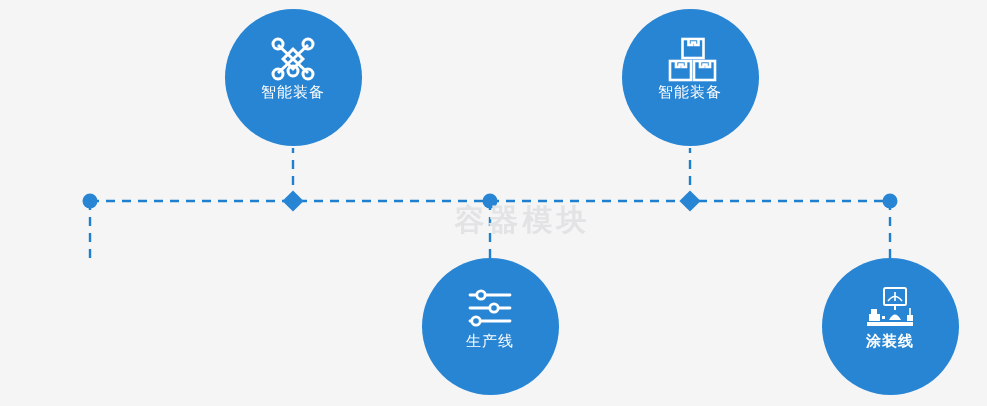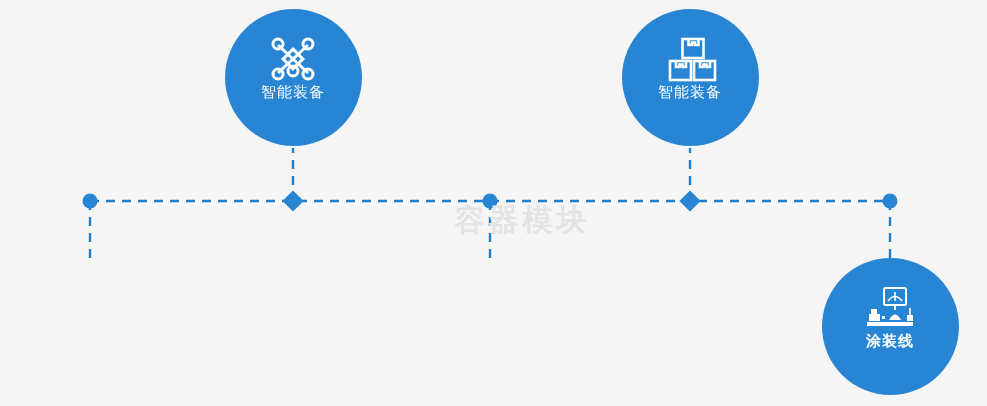--- a/index.html
+++ b/index.html
@@ -118,20 +118,31 @@
       <path d="M25.5 4 v6 h3.5 v-2.5 h3 V10 h3.5 V4"></path>
       <rect x="7" y="26" width="21" height="19"></rect>
       <path d="M13 26 v6 h3.5 v-2.5 h3 V32 h3.5 v-6"></path>
       <rect x="31" y="26" width="21" height="19"></rect>
       <path d="M37 26 v6 h3.5 v-2.5 h3 V32 h3.5 v-6"></path>
     </svg>
     <div class="node-label">智能装备</div>
   </div>
 
 
+  <div class="node-circle c-bot" style="left:421.5px;">
+    <svg class="node-icon" viewBox="0 0 54 48" xmlns="http://www.w3.org/2000/svg" fill="none" stroke="#ffffff" stroke-width="2.8" stroke-linecap="round">
+      <line x1="7" y1="11" x2="47" y2="11"></line>
+      <circle cx="18" cy="11" r="4.2" fill="#2785d4"></circle>
+      <line x1="7" y1="24" x2="47" y2="24"></line>
+      <circle cx="31" cy="24" r="4.2" fill="#2785d4"></circle>
+      <line x1="7" y1="37" x2="47" y2="37"></line>
+      <circle cx="13" cy="37" r="4.2" fill="#2785d4"></circle>
+    </svg>
+    <div class="node-label">生产线</div>
+  </div>
 
   <div class="node-circle c-bot" style="left:821.5px;font-weight:bold;">
     <svg class="node-icon" viewBox="0 0 54 48" xmlns="http://www.w3.org/2000/svg" fill="none" stroke="#ffffff" stroke-width="2">
       <rect x="21" y="4" width="22" height="17" rx="1.5"></rect>
       <path d="M25 17 q7 -9 14 0" stroke-width="1.6"></path>
       <line x1="32" y1="8" x2="32" y2="17" stroke-width="1.6"></line>
       <line x1="32" y1="21" x2="32" y2="26"></line>
       <path d="M26 36 q6 -11 12 0" fill="#ffffff" stroke="none"></path>
       <rect x="6" y="30" width="11" height="7" fill="#ffffff" stroke="none"></rect>
       <rect x="8" y="25" width="6" height="5" fill="#ffffff" stroke="none"></rect>

